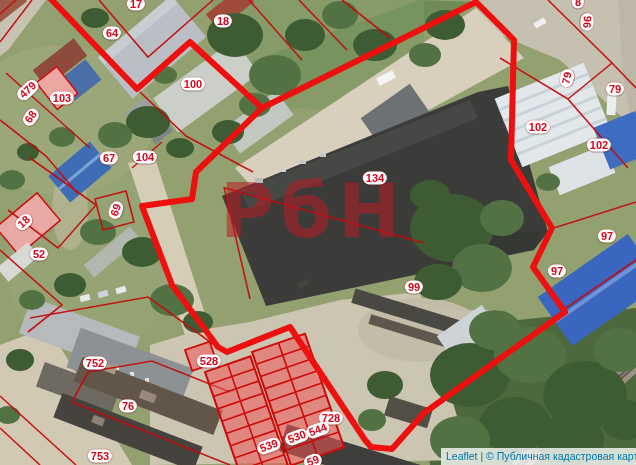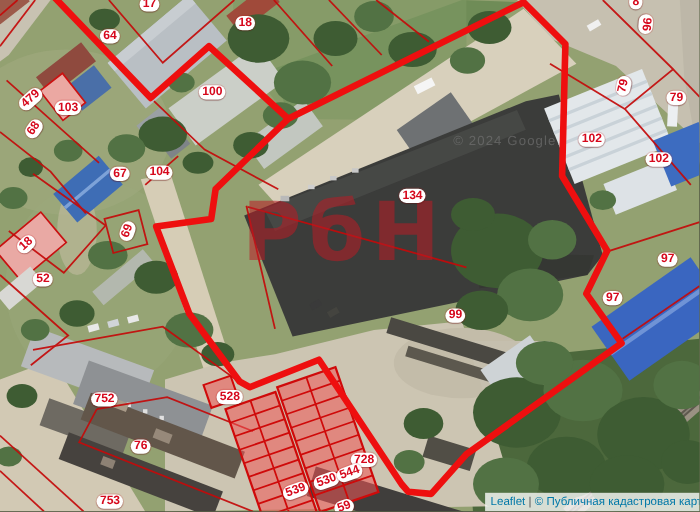--- a/index.html
+++ b/index.html
@@ -234,25 +234,24 @@
       <path d="M28,0 V120 M0,13 H56 M0,26 H56 M0,39 H56 M0,52 H56 M0,65 H56 M0,78 H56 M0,91 H56 M0,104 H56" stroke="#cf0a0a" stroke-width="1.6"></path>
     </g>
   </g>
 
   <g>
     <path d="M48,-4 L137,89 L190,42 L262,108 L196,172 L192,199 L142,206 L172,285 L218,347 L227,352 L290,327 L365,440 L371,447 L392,449 L424,413 L565,312 L533,267 L552,228 L511,160 L514,40 L476,2 L262,108" fill="none" stroke="#ee0f0f" stroke-width="6" stroke-linejoin="round"></path>
   </g>
 </svg>
 
   <div class="wm-rbn">РбН</div>
-  <div class="wm-imagery">© 2024 Google</div>
 
   <div id="labels">
       <span class="plabel" style="left: 136px; top: 4px; transform: translate(-50%, -50%) rotate(0deg);">17</span>
-      <span class="plabel" style="left: 100px; top: 33px; transform: translate(-50%, -50%) rotate(0deg); text-align: right;">64</span>
+      <span class="plabel" style="left: 112px; top: 33px; transform: translate(-50%, -50%) rotate(0deg); text-align: right;">64</span>
       <span class="plabel" style="left: 223px; top: 21px; transform: translate(-50%, -50%) rotate(0deg);">18</span>
       <span class="plabel" style="left: 578px; top: 2px; transform: translate(-50%, -50%) rotate(0deg);">8</span>
       <span class="plabel" style="left: 193px; top: 84px; transform: translate(-50%, -50%) rotate(0deg);">100</span>
       <span class="plabel" style="left: 28px; top: 90px; transform: translate(-50%, -50%) rotate(-42deg);">479</span>
       <span class="plabel" style="left: 62px; top: 98px; transform: translate(-50%, -50%) rotate(0deg);">103</span>
       <span class="plabel" style="left: 31px; top: 117px; transform: translate(-50%, -50%) rotate(-55deg);">68</span>
       <span class="plabel" style="left: 145px; top: 157px; transform: translate(-50%, -50%) rotate(0deg);">104</span>
       <span class="plabel" style="left: 66px; top: 158px; transform: translate(-50%, -50%) rotate(0deg); margin-left: 43px;">67</span>
       <span class="plabel" style="left: 116px; top: 210px; transform: translate(-50%, -50%) rotate(-70deg);">69</span>
       <span class="plabel" style="left: 24px; top: 222px; transform: translate(-50%, -50%) rotate(-42deg);">18</span>

